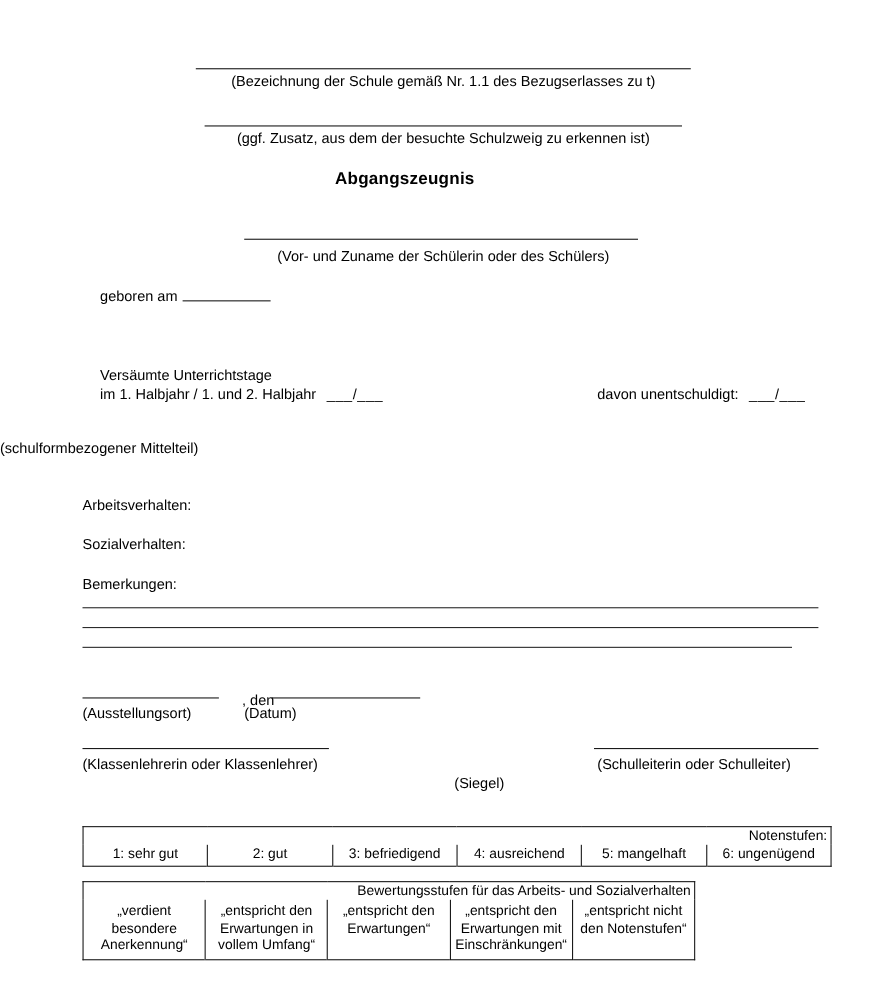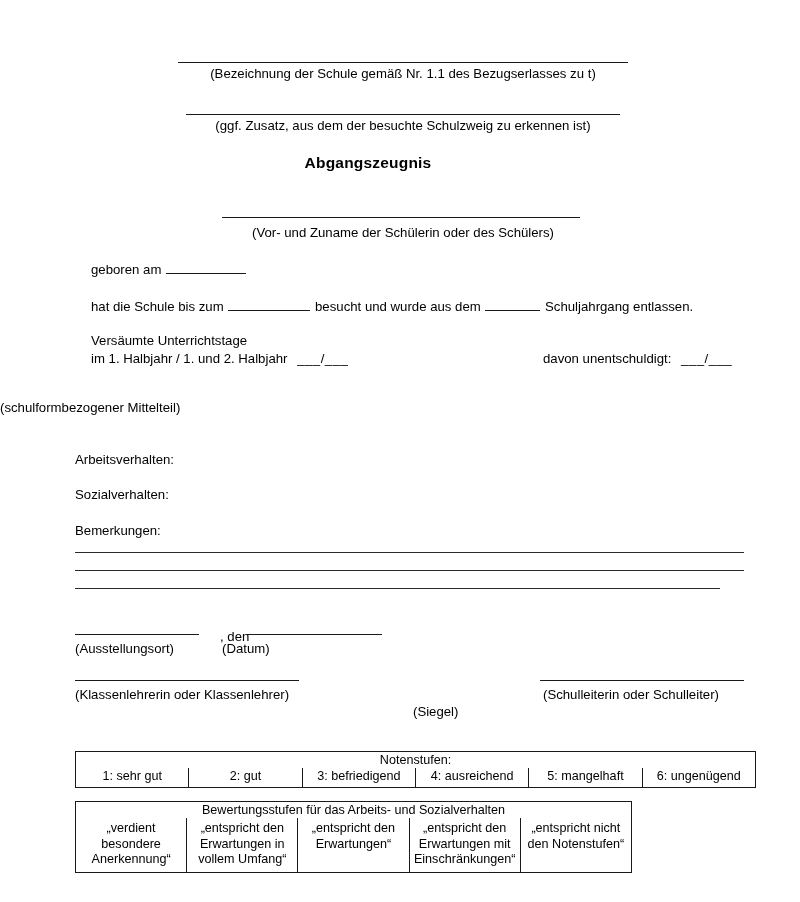--- a/index.html
+++ b/index.html
@@ -96,20 +96,21 @@
     text-align: center;
     font-weight: normal;
     vertical-align: top;
     line-height: 1.22;
   }
   .tbl tr.head-row td {
     border-left: none;
     border-right: none;
     padding-top: 1px;
     padding-bottom: 0px;
+    text-align: right;
   }
   .tbl tr.body-row td:first-child { border-left: none; }
   .tbl tr.body-row td:last-child  { border-right: none; }
 
   #notenstufen { left: 75px; top: 751px; width: 681px; }
   #notenstufen tr.body-row td { padding-bottom: 2px; }
 
   #bewertung { left: 75px; top: 801px; width: 557px; }
   #bewertung tr.body-row td { padding: 3px 4px 5px 4px; }
 </style>
@@ -127,27 +128,20 @@
   <div class="heading" style="left:0px; top:154px; width:736px; text-align:center;">Abgangszeugnis</div>
 
   <div class="rule" style="left:222px; top:217px; width:358px;"></div>
   <div class="center-cap" style="left:78px; top:225px; width:650px;">(Vor- und Zuname der Schülerin oder des Schülers)</div>
 
   <div class="body-line" style="left:75px; top:260px;">
     <span>geboren am</span>
     <span class="blank b-date"></span>
   </div>
 
-  <div class="body-line" style="left:75px; top:297px;">
-    <span>hat die Schule bis zum</span>
-    <span class="blank b-until"></span>
-    <span>besucht und wurde aus dem</span>
-    <span class="blank b-year"></span>
-    <span>Schuljahrgang entlassen.</span>
-  </div>
 
   <div class="body-line" style="left:75px; top:333px;">Versäumte Unterrichtstage</div>
 
   <div class="body-line" style="left:75px; top:351px;">
     <span>im 1. Halbjahr / 1. und 2. Halbjahr</span>
     <span style="margin-left:6px; letter-spacing:0.5px;">___/___</span>
   </div>
 
   <div class="body-line" style="left:527px; top:351px;">
     <span>davon unentschuldigt:</span>

